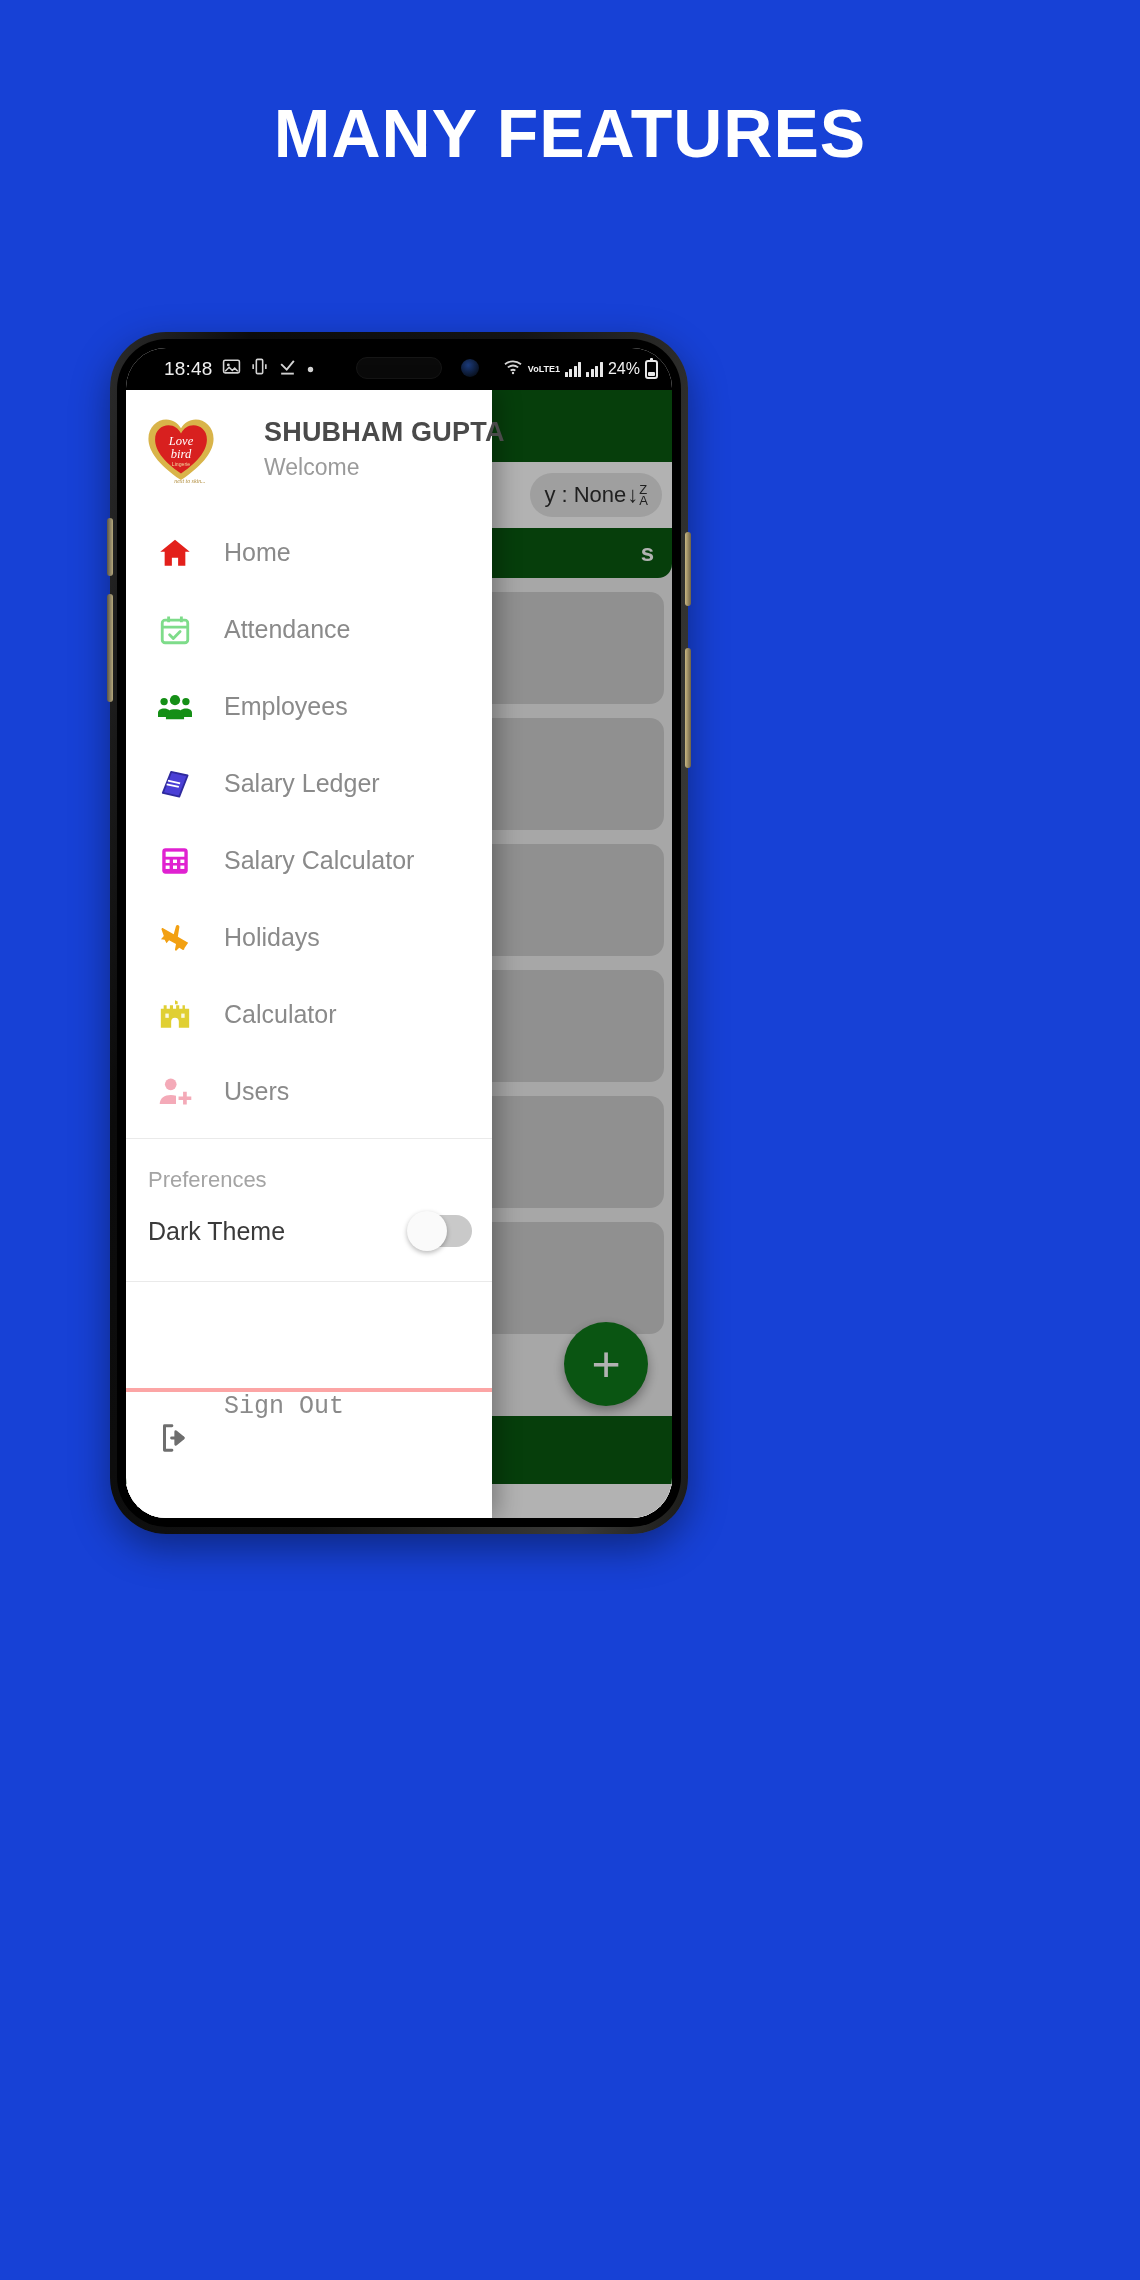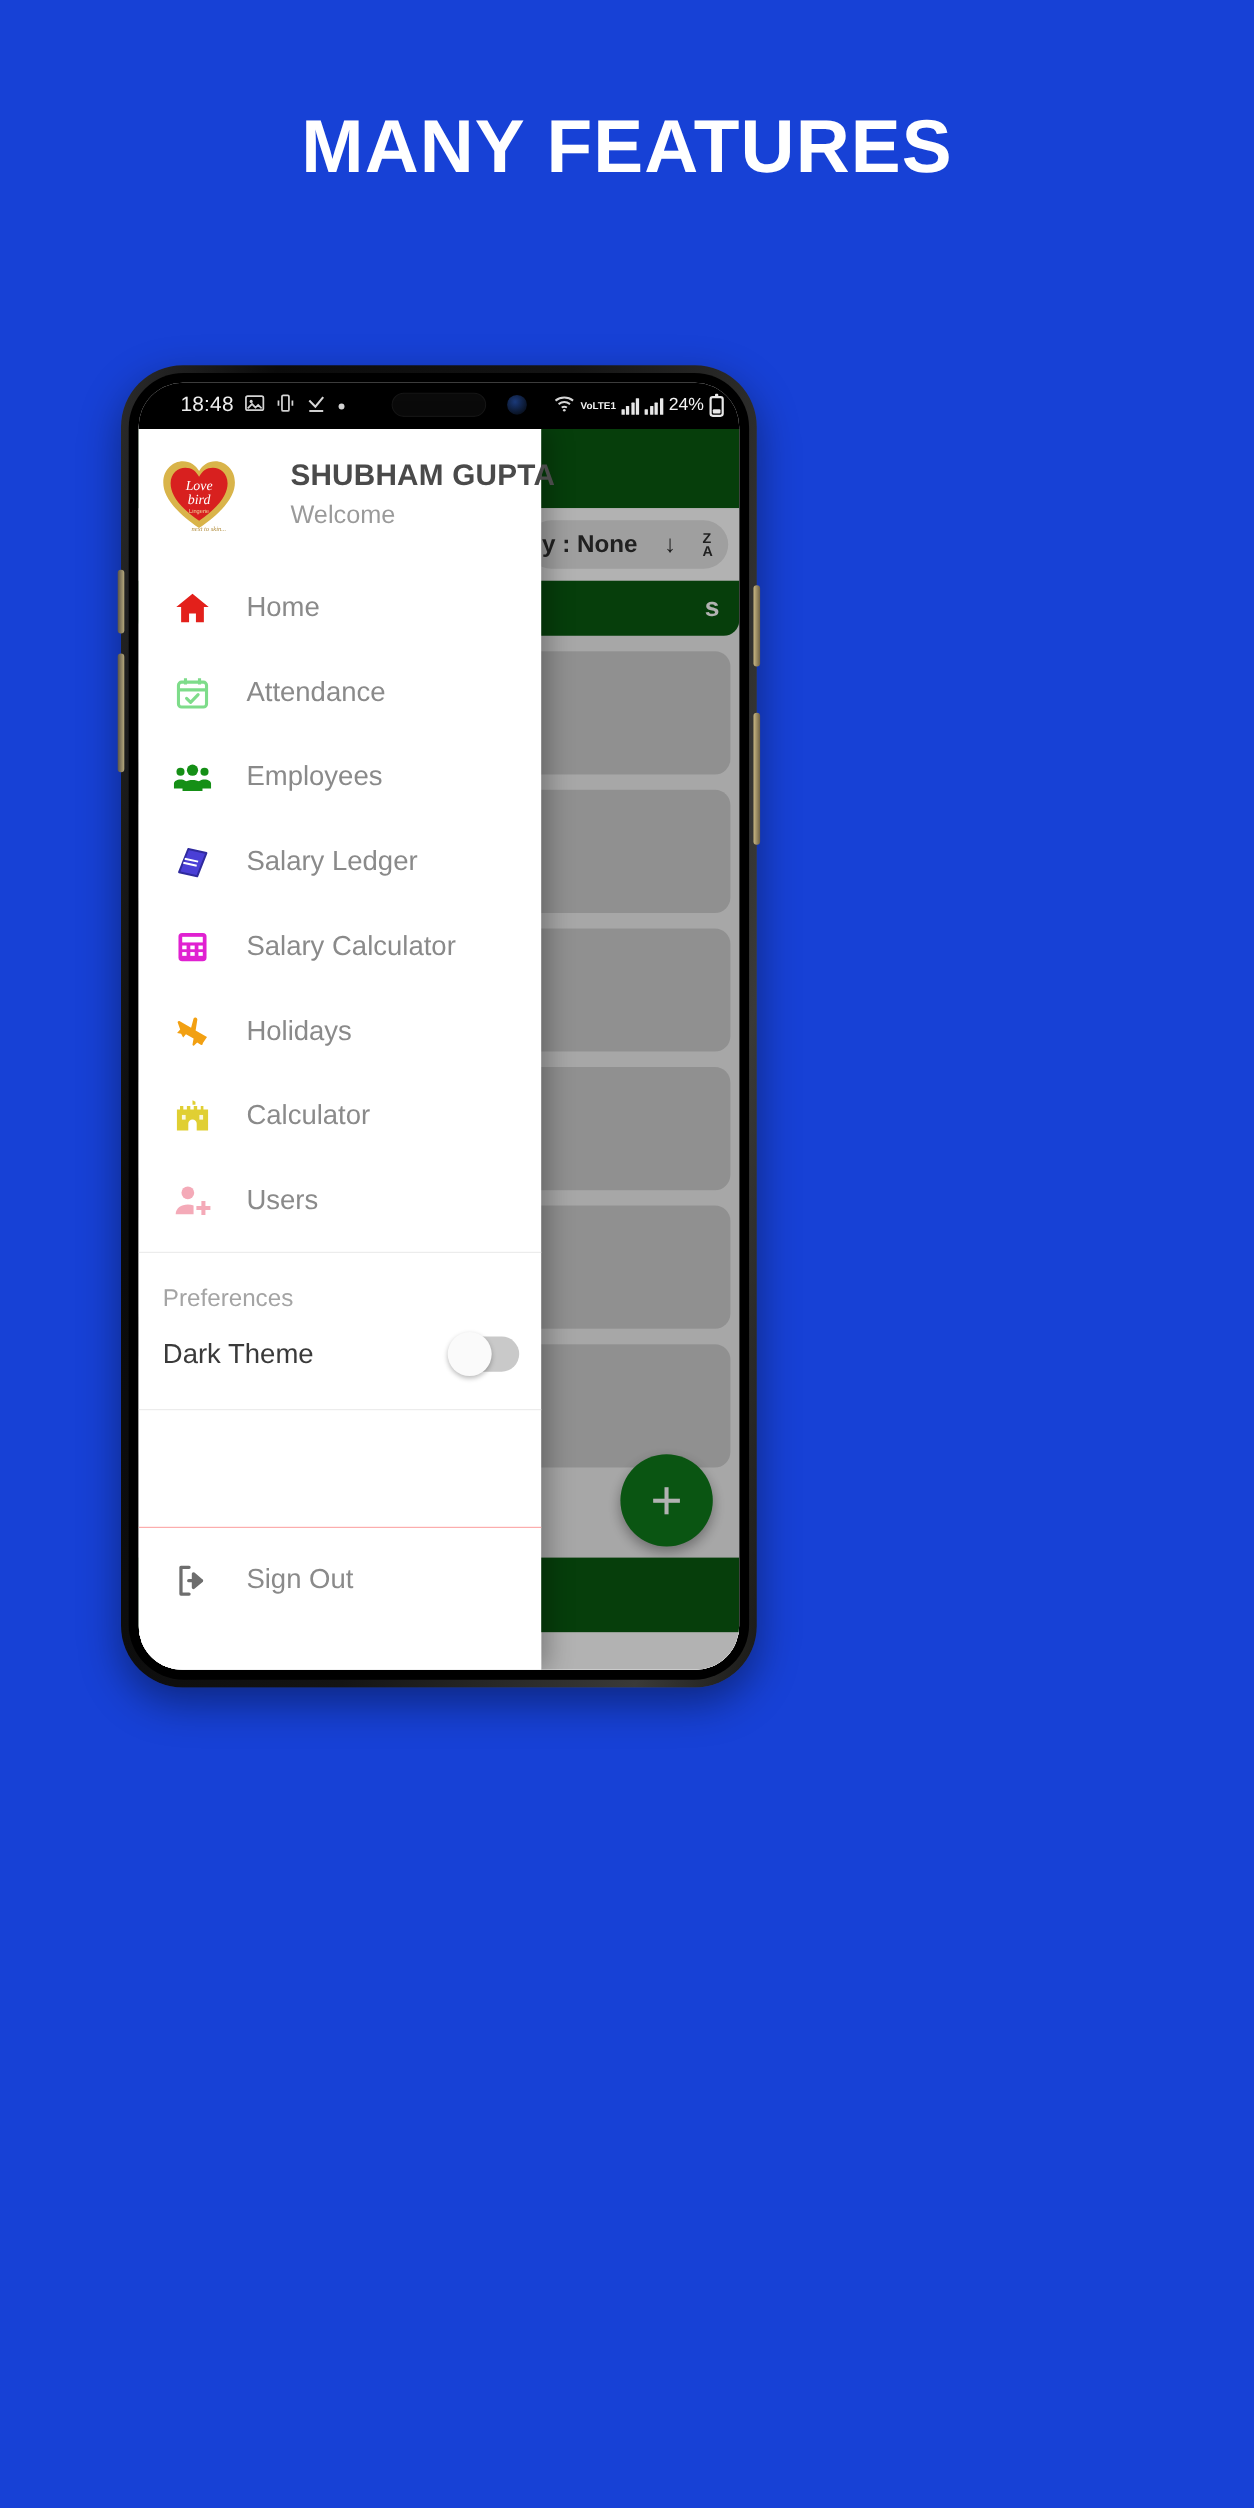--- a/index.html
+++ b/index.html
@@ -117,21 +117,21 @@
     padding-right:16px;
   }
   .under-sortrow {
     height:66px; background:#fff;
     display:flex; align-items:center; justify-content:flex-end;
     padding-right:10px;
   }
   .sort-chip {
     background:#e4e4e4; border-radius:22px;
     padding:9px 14px; font-size:22px; color:#2f2f2f;
-    display:flex; align-items:center; gap:24px; white-space:nowrap;font-weight:bold;
+    display:flex; align-items:center; gap:1px; white-space:nowrap;
   }
   .sort-az { position:relative; font-size:13px; line-height:11px; text-align:left; }
   .sort-az span { display:block; }
   .under-greenbar {
     height:50px; background:#0a5a11;
     border-radius:0 0 14px 14px; margin:0 0 14px 0;
     display:flex; align-items:center; justify-content:flex-end;
     padding-right:18px; color:#fff; font-size:24px; font-weight:bold;
   }
   .emp-card {
@@ -230,23 +230,24 @@
     background:#c9c9c9; position:relative;
   }
   .switch .thumb {
     position:absolute; left:-3px; top:-4px;
     width:40px; height:40px; border-radius:50%;
     background:#fafafa;
     box-shadow:0 2px 5px rgba(0,0,0,.28);
   }
   .spacer { flex:1; }
   .signout-row {
-    display:flex; align-items:center;
+    display:flex; 
     height:96px; padding-left:22px;
-    border-top:1px solid #fca5a5;
+    border-top:4px solid #fca5a5;
+    font-family:Liberation Mono, monospace;
   }
   .signout-row svg { width:34px; height:34px; }
   .signout-label { font-size:25px; color:#8a8a8a; margin-left:22px; }
   .drawer-bottom-pad { height:34px; background:#fff; }
 </style>
 </head>
 <body>
 
 <div class="headline">MANY FEATURES</div>
 

